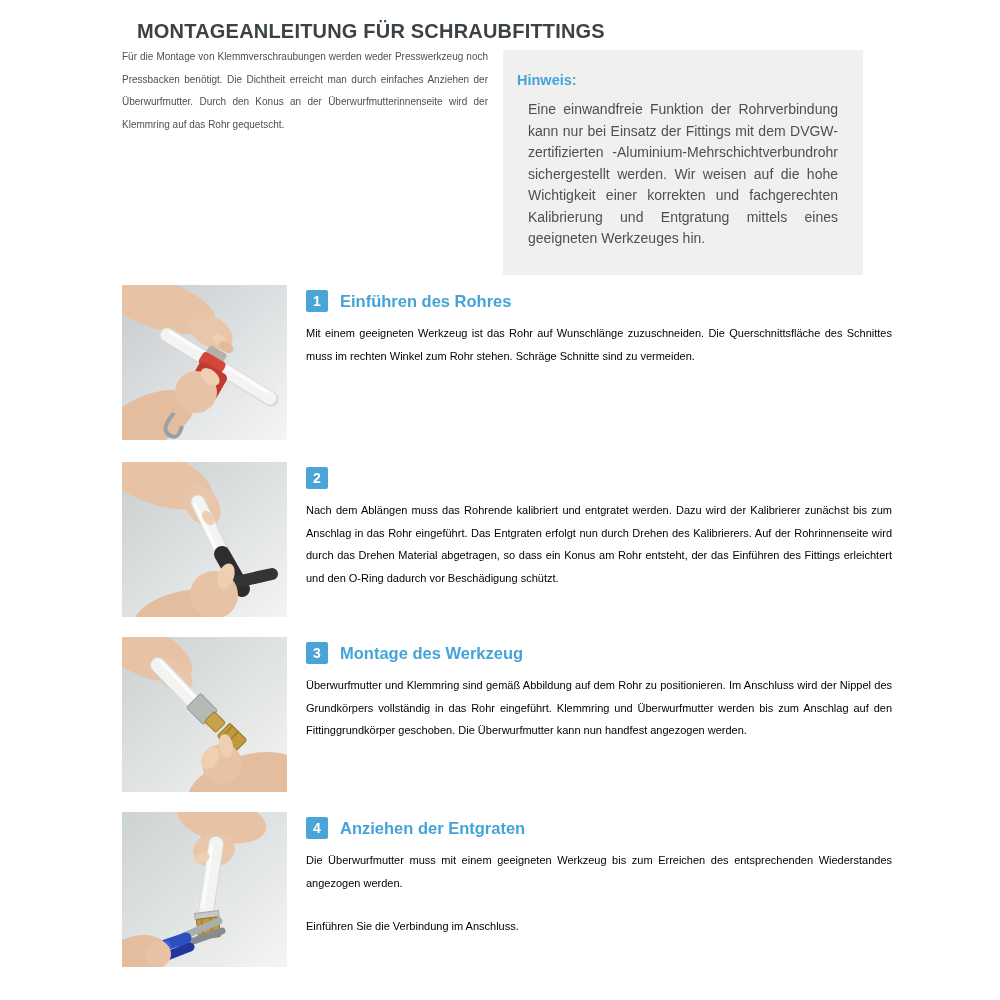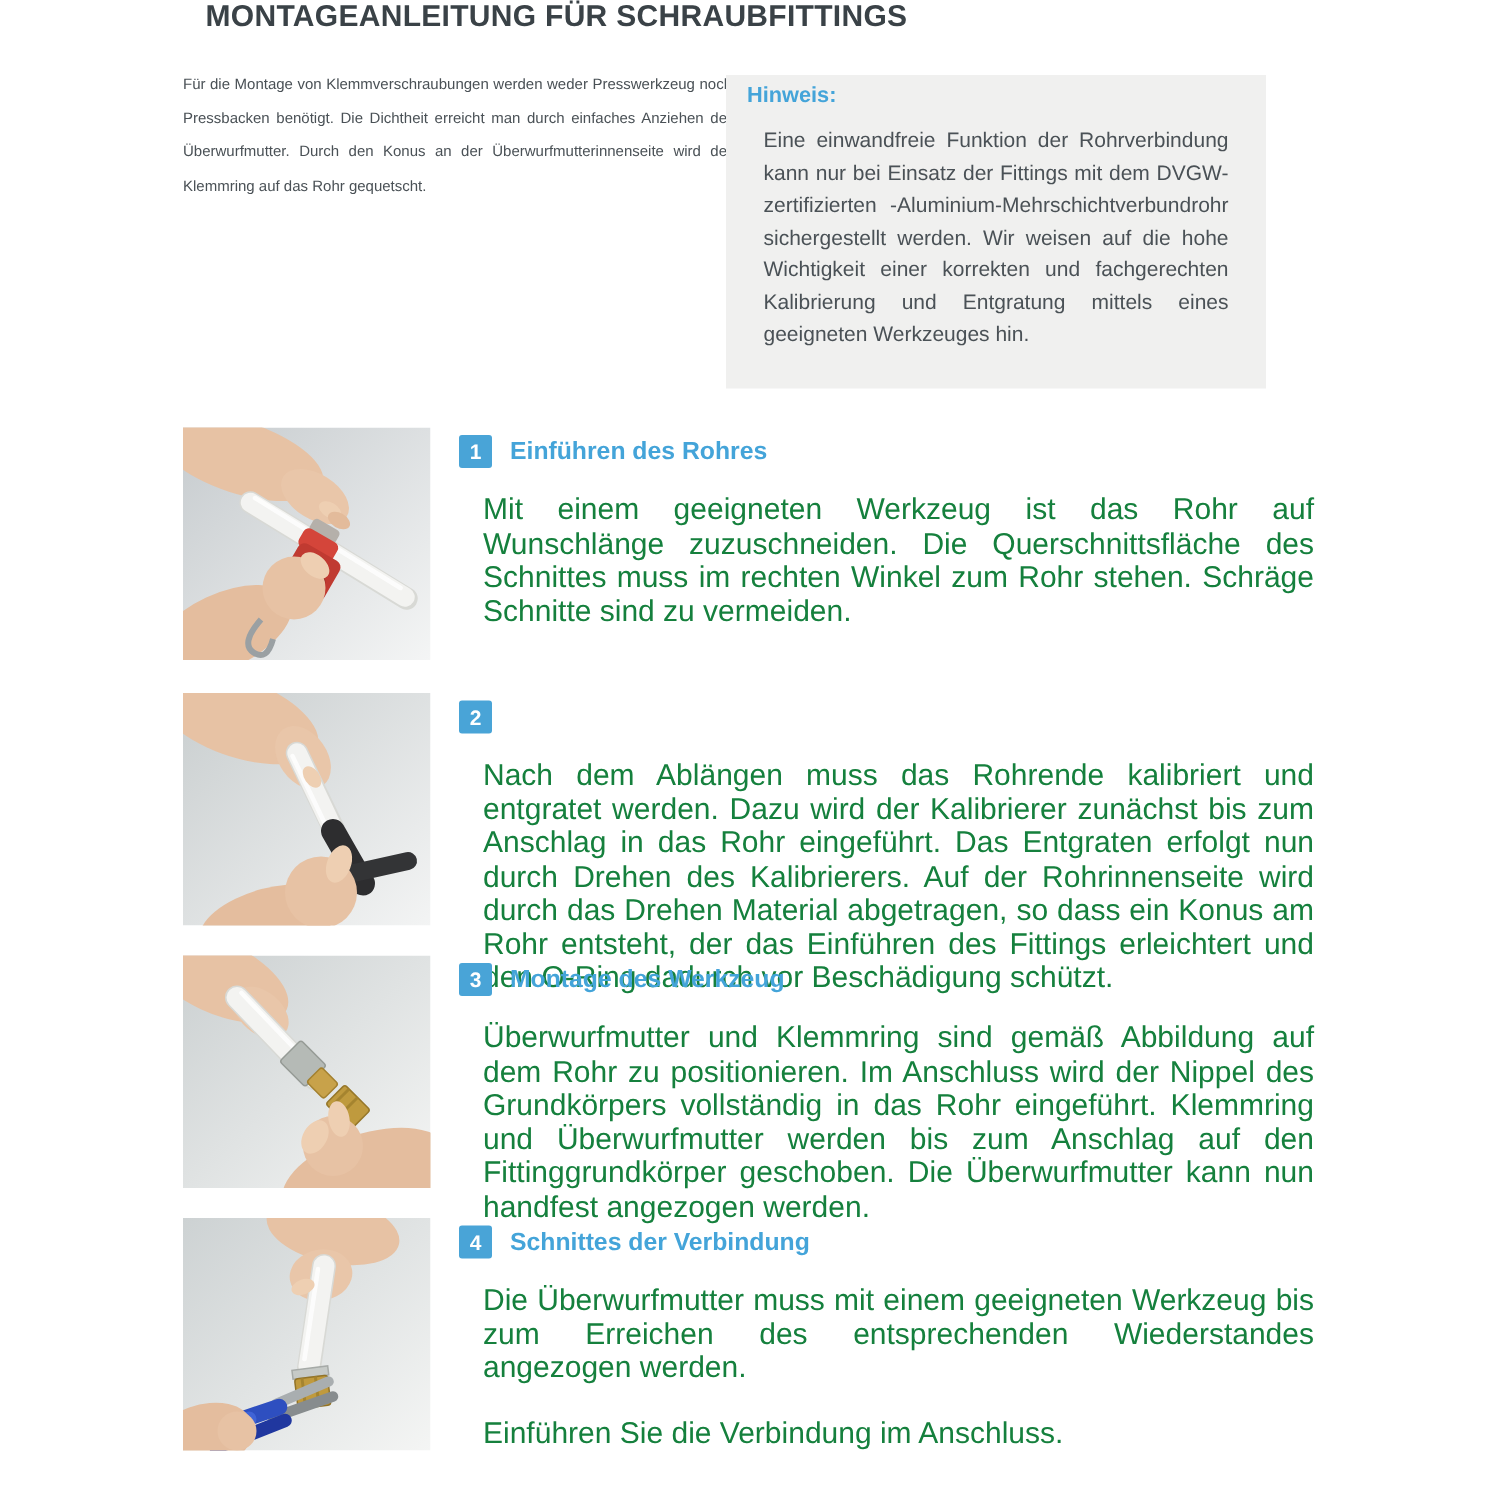--- a/index.html
+++ b/index.html
@@ -2,31 +2,31 @@
 <html lang="de"><head>
 <meta charset="utf-8">
 <style>
   html,body{margin:0;padding:0;background:#ffffff;}
   .page{
     position:relative;width:1000px;height:1000px;background:#ffffff;
     font-family:"Liberation Sans","DejaVu Sans",sans-serif;
     color:#474d52;overflow:hidden;
   }
   .page-title{
-    position:absolute;left:137px;top:0;
+    position:absolute;left:137px;top:20px;
     font-size:20px;font-weight:bold;letter-spacing:0.2px;color:#3a4247;
     margin:0;
   }
   .intro{
     position:absolute;left:122px;top:46px;width:366px;
     font-size:10px;line-height:22.5px;text-align:justify;color:#4a5156;
   }
   .note-box{
-    position:absolute;left:484px;top:50px;width:332px;
-    background:#f0f0ef;padding:6px 14px 14px 14px;
+    position:absolute;left:503px;top:50px;width:332px;
+    background:#f0f0ef;padding:22px 14px 14px 14px;
   }
   .note-label{
     font-size:14.5px;font-weight:bold;color:#44a4d9;margin:0 0 4px 0;
   }
   .note-text{
     font-size:14px;line-height:21.5px;text-align:justify;color:#4a5156;margin:11px;
   }
   .step{position:absolute;left:122px;width:770px;}
   .step-photo{
     position:absolute;left:0;top:0;width:165px;height:155px;display:block;
@@ -36,21 +36,21 @@
   .step-badge{
     width:22px;height:22px;background:#49a4d7;border-radius:2px;
     color:#ffffff;font-size:14px;font-weight:bold;
     display:flex;align-items:center;justify-content:center;flex:0 0 22px;
   }
   .step-heading{
     margin:0 0 0 12px;font-size:16.5px;font-weight:bold;color:#44a4d9;
   }
   .step-body{margin-top:9px;}
   .step-body p{
-    margin:16px;font-size:20px;line-height:22.5px;text-align:justify;color:#15803d;
+    margin:0;font-size:11px;line-height:22.5px;text-align:justify;color:#000000;
   }
   .step-body p + p{margin-top:21px;}
 </style>
 </head>
 <body>
 
 <div class="page">
 
   <h1 class="page-title">MONTAGEANLEITUNG FÜR SCHRAUBFITTINGS</h1>
 
@@ -197,21 +197,21 @@
       <line x1="14" y1="143" x2="64" y2="126" stroke="#2e4fc0" stroke-width="11" stroke-linecap="round"></line>
       <line x1="22" y1="153" x2="68" y2="135" stroke="#20379f" stroke-width="9" stroke-linecap="round"></line>
       <circle cx="30" cy="139" r="5" fill="#3f63d6"></circle>
       <circle cx="44" cy="134" r="5" fill="#3f63d6"></circle>
       <ellipse cx="12" cy="148" rx="36" ry="23" fill="#e4bd9e" transform="rotate(-20 12 148)"></ellipse>
       <circle cx="36" cy="142" r="13" fill="#e7c2a4"></circle>
     </svg>
     <div class="step-content">
       <div class="step-header">
         <div class="step-badge">4</div>
-        <h2 class="step-heading">Schnittes der Verbindung</h2>
+        <h2 class="step-heading">Anziehen der Entgraten</h2>
       </div>
       <div class="step-body">
         <p>Die Überwurfmutter muss mit einem geeigneten Werkzeug bis zum Erreichen des entsprechenden Wiederstandes angezogen werden.</p>
         <p>Einführen Sie die Verbindung im Anschluss.</p>
       </div>
     </div>
   </div>
 
 </div>
 

